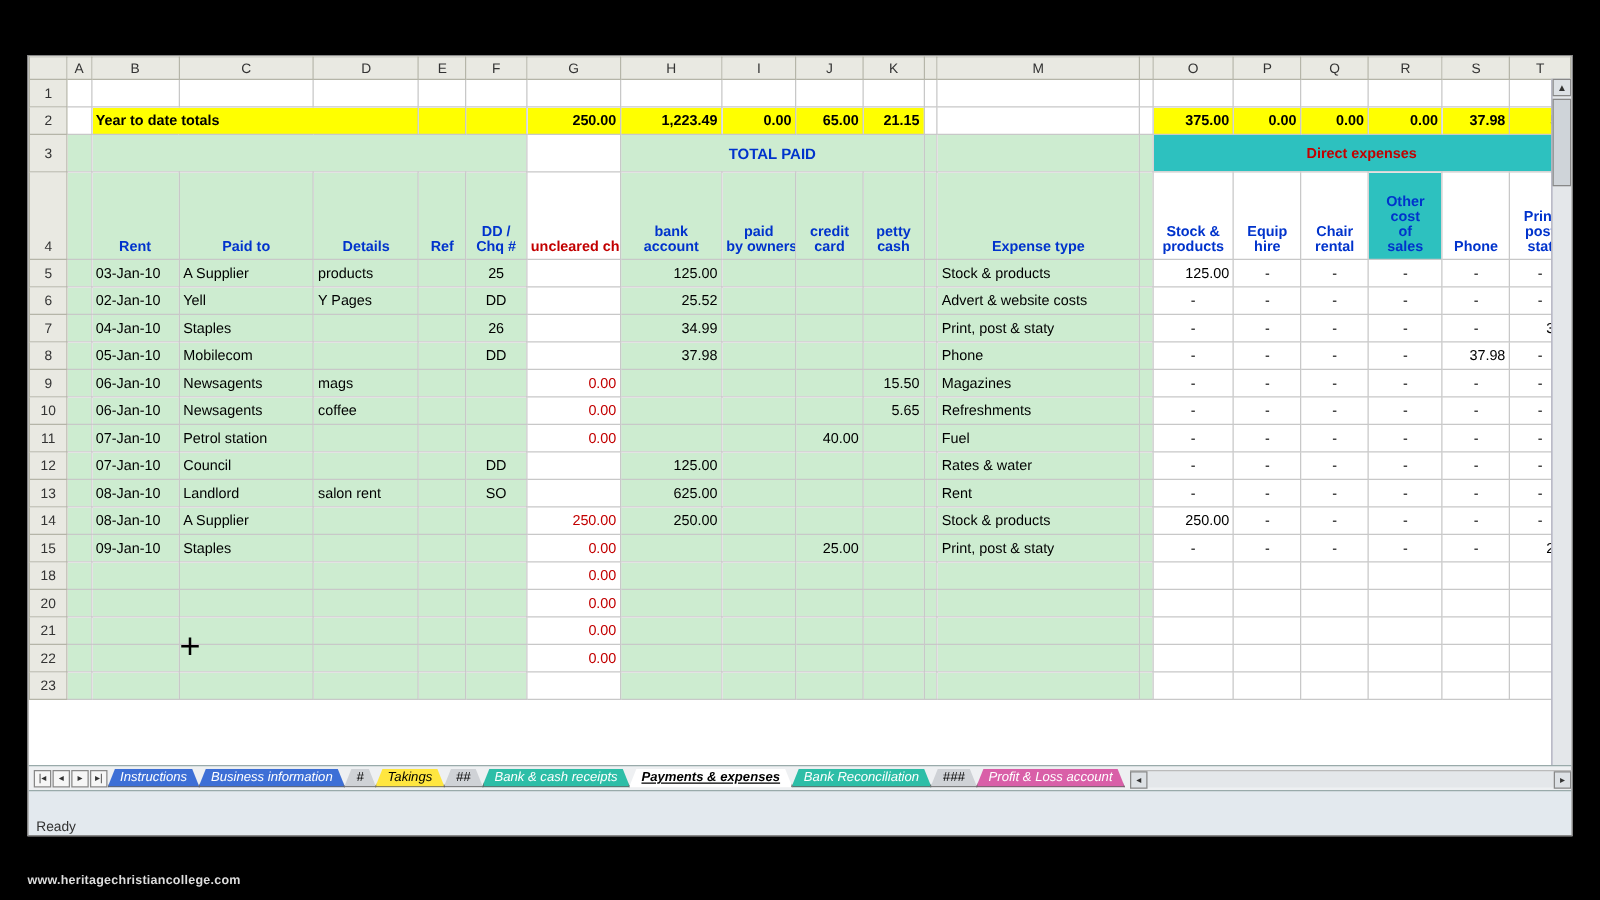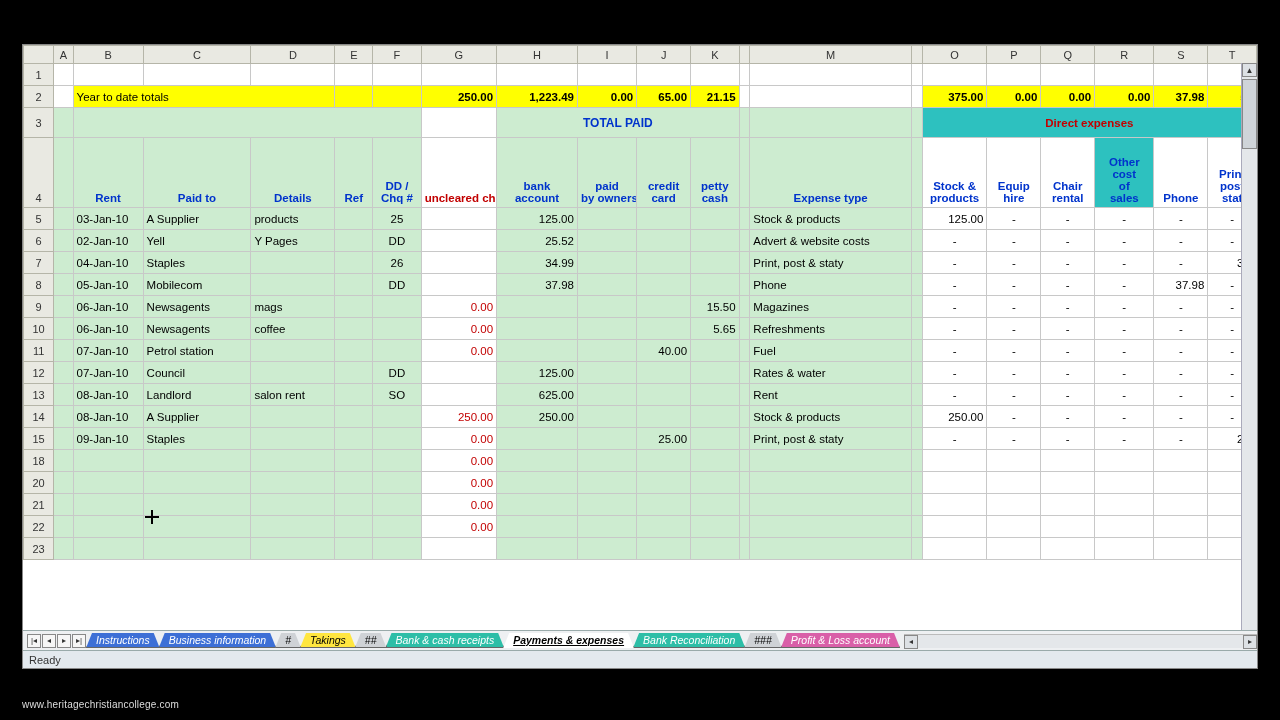--- a/index.html
+++ b/index.html
@@ -51,21 +51,21 @@
   .sheet tbody th {
     background: #e9e9e2;
     border-color:#b5b5a8;
     text-align: center;
     font-weight: normal;
     color:#333;
     width:28px;
     font-size:11px;
   }
   
-  .ytd-label { background:#ffff00; font-weight:normal; color:#000;margin-left:21px;}
+  .ytd-label { background:#ffff00; font-weight:bold; color:#000;margin-left:21px;}
   .ytd-val   { background:#ffff00; font-weight:bold; text-align:right; color:#000;}
   .green-bg  { background:#cdecd0;}
   .teal-bg   { background:#2dc1bf;}
   .hdr-blue  { color:#0033cc; font-weight:bold; text-align:center;}
   .hdr-red   { color:#c20000; font-weight:bold; text-align:center;margin-top:37px;}
   .hdr-sec   { color:#0033cc; font-weight:bold; text-align:center; font-size:12px;}
   .red-num   { color:#c20000; text-align:right;}
   .num       { text-align:right;}
   .ctr       { text-align:center;}
   tr.tall td, tr.tall th { height: 70px; vertical-align: bottom; padding-bottom:3px;}
@@ -113,27 +113,27 @@
   .tab.teal   { background:#2dbea7; color:#fff;}
   .tab.grey   { background:#cfd2d6;}
   .tab.pink   { background:#d95fa8; color:#fff;}
   .tab.active { background:#fff; font-weight:bold; text-decoration:underline; border-bottom-color:#fff; z-index:2;}
   .tabscroll-fill{ flex:1; border-top:1px solid #bbb; height:14px; margin-left:4px; background:#e4e7ea; position:relative;}
   .tabscroll-fill .harrow { position:absolute; top:0; width:14px;height:14px; background:#dde1e5;border:1px solid #888; font-size:8px; display:flex;align-items:center;justify-content:center;color:#333;}
   .tabscroll-fill .harrow.l{left:0;}
   .tabscroll-fill .harrow.r{right:0;}
   
   .statusbar {
-    height:18px; background:#e3e9ee; border-top:1px solid #9aa;
-    display:flex; align-items:center; padding:0 6px;
+    height:36px; background:#e3e9ee; border-top:1px solid #9aa;
+    display:flex; align-items:flex-end; padding:0 6px;
     font-size:11px; color:#333;
   }
   .watermark {
     position:absolute; left:22px; bottom:10px;
-    color:#ddd; font-size:10px; letter-spacing:0.2px;
+    color:#ddd; font-size:10px; letter-spacing:0.2px;font-weight:bold;
   }
   
   .vscroll{ position:absolute; right:0; top:18px; bottom:0; width:16px; background:#e4e7ea; border-left:1px solid #aab;}
   .vscroll .vbtn{height:14px;background:#dde1e5;border:1px solid #888;font-size:8px;display:flex;align-items:center;justify-content:center;color:#333;}
   .vscroll .vthumb{height:70px; margin-top:2px; background:#cfd4d9;border:1px solid #888;}
 </style>
 </head>
 <body>
 
 <div class="frame">

